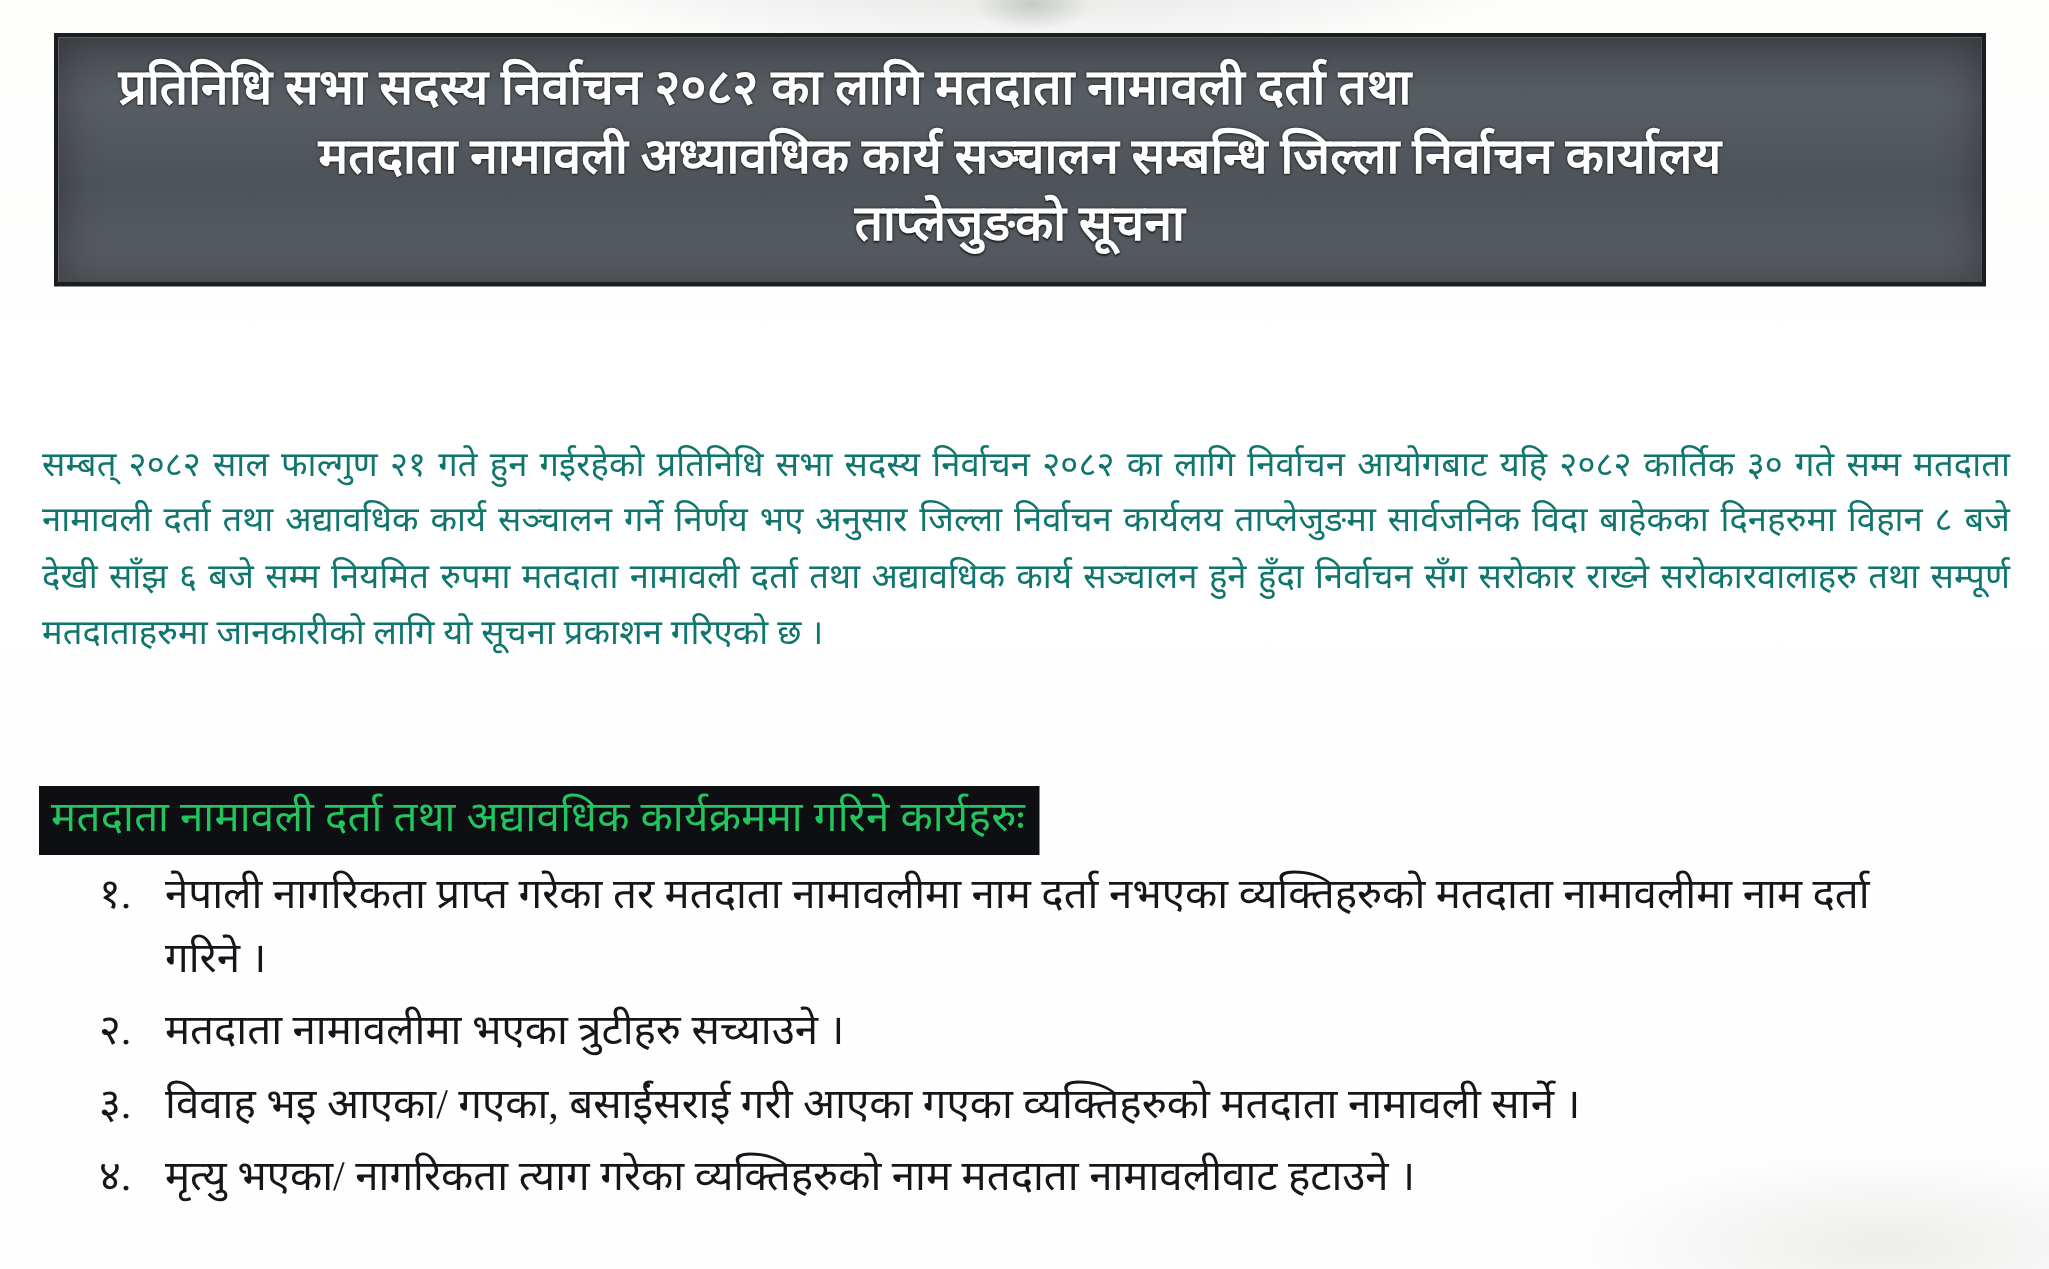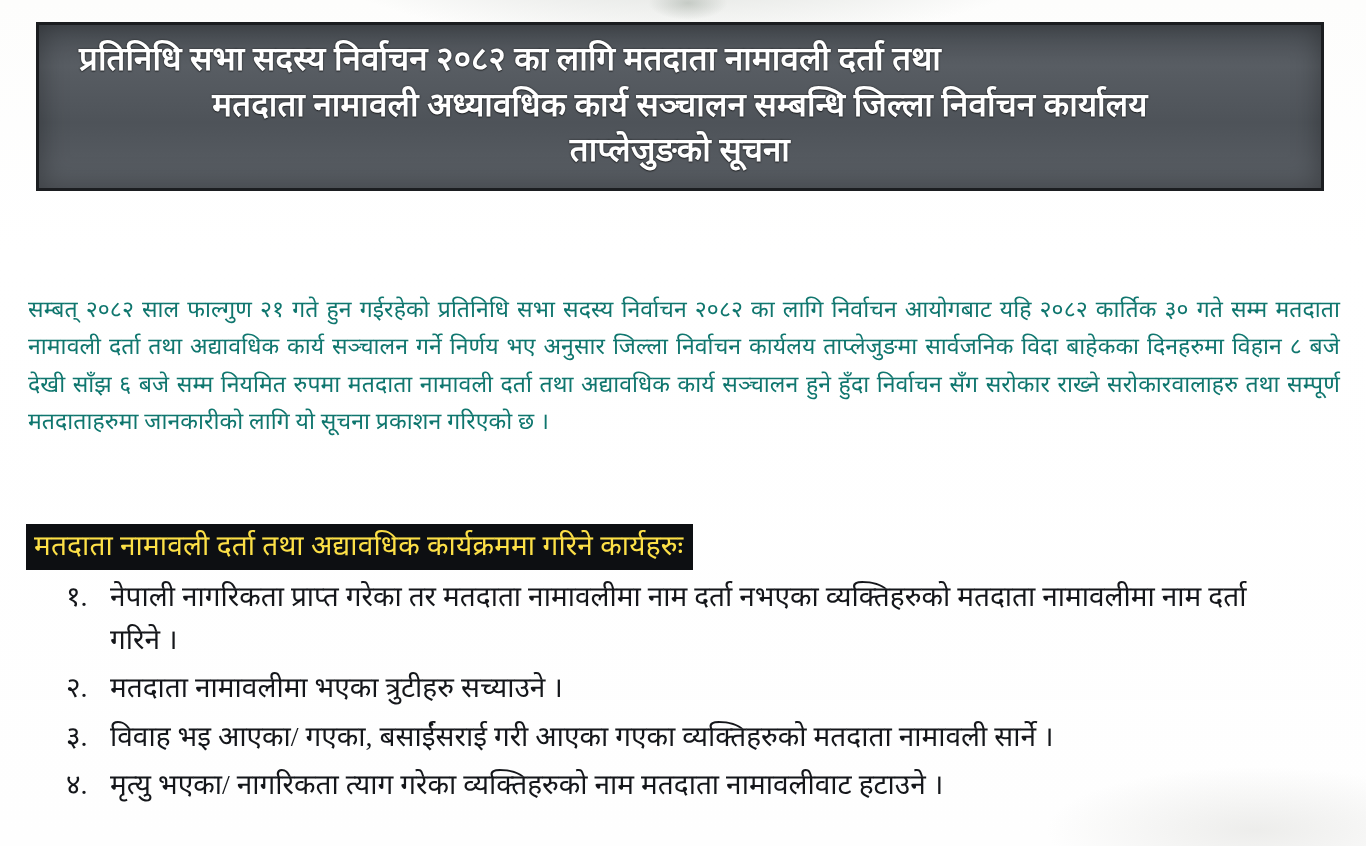--- a/index.html
+++ b/index.html
@@ -87,21 +87,21 @@
     color: #0f766e;
     letter-spacing: 0.1px;
   }
 
   
   .subheading {
     position: absolute;
     left: 26px;
     top: 524px;
     background: #0d0f12;
-    color: #fde047;
+    color: #22c55e;
     font-size: 28px;
     line-height: 1.32;
     padding: 4px 10px 5px 8px;
     display: inline-block;
     white-space: nowrap;
     letter-spacing: 0.2px;
   }
 
   
   .list {

